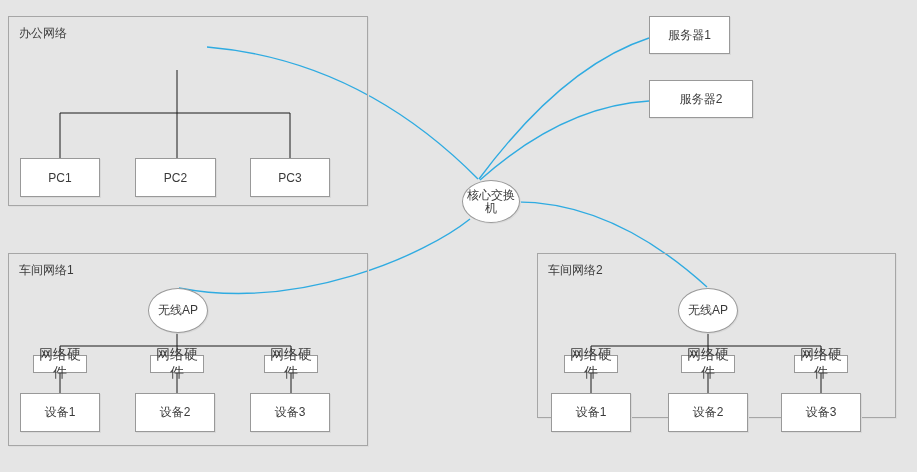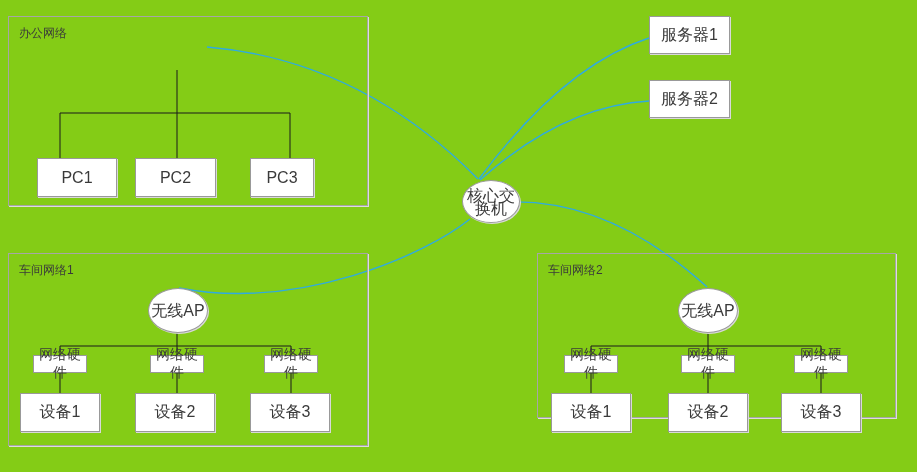--- a/index.html
+++ b/index.html
@@ -4,32 +4,32 @@
 <style>
   :root{
     --link:#2fabe1;
     --box-border:#999999;
     --group-border:#a6a6a6;
     --connector:#1a1a1a;
     --text:#3a3a3a;
   }
   html,body{margin:0;padding:0;background:#ffffff;}
   body{font-family:"Liberation Sans","DejaVu Sans",sans-serif;color:var(--text);}
-  .canvas{position:relative;width:917px;height:472px;background:#84cc16;overflow:hidden;}
+  .canvas{position:relative;width:917px;height:472px;background:#e5e5e5;overflow:hidden;}
   .links{position:absolute;left:0;top:0;width:917px;height:472px;}
   .links path{fill:none;}
   .links path.link{stroke:var(--link);stroke-width:1.4px;}
   .links path.tree{stroke:var(--connector);stroke-width:1px;}
   .group{position:absolute;border:1px solid var(--group-border);background:transparent;
          box-shadow:1px 1px 0 #dddddd;box-sizing:border-box;}
   .group-title{position:absolute;left:10px;top:8px;font-size:12px;color:var(--text);white-space:nowrap;}
   .node{position:absolute;border:1px solid var(--box-border);background:#ffffff;
         box-shadow:1px 1px 0 #d9d9d9;box-sizing:border-box;
         display:flex;align-items:center;justify-content:center;
-        font-size:16px;color:var(--text);text-align:center;}
+        font-size:12px;color:var(--text);text-align:center;}
   .ellipse{border-radius:50%;line-height:13px;padding:2px;word-break:break-all;}
   .small{font-size:14px;box-shadow:none;}
 </style>
 </head>
 <body>
 
 <div class="canvas">
 
   <svg class="links" viewBox="0 0 917 472" xmlns="http://www.w3.org/2000/svg">
 
@@ -42,26 +42,26 @@
     <path class="tree" d="M177 70 V113 M60 113 H290 M60 113 V158 M177 113 V158 M290 113 V158"></path>
 
     <path class="tree" d="M177 333 V393 M60 346 H291 M60 346 V393 M291 346 V393"></path>
 
     <path class="tree" d="M708 333 V393 M591 346 H821 M591 346 V393 M821 346 V393"></path>
   </svg>
 
   <div class="group" style="left:8px;top:16px;width:360px;height:190px;">
     <div class="group-title">办公网络</div>
   </div>
-  <div class="node" style="left:20px;top:158px;width:80px;height:39px;margin-left:17px;">PC1</div>
+  <div class="node" style="left:20px;top:158px;width:80px;height:39px;">PC1</div>
   <div class="node" style="left:135px;top:158px;width:81px;height:39px;">PC2</div>
-  <div class="node" style="left:250px;top:158px;width:64px;height:39px;">PC3</div>
+  <div class="node" style="left:250px;top:158px;width:80px;height:39px;">PC3</div>
 
   <div class="node" style="left:649px;top:16px;width:81px;height:38px;">服务器1</div>
-  <div class="node" style="left:649px;top:80px;width:81px;height:38px;text-align:center;">服务器2</div>
+  <div class="node" style="left:649px;top:80px;width:104px;height:38px;text-align:center;">服务器2</div>
 
   <div class="node ellipse" style="left:462px;top:180px;width:58px;height:43px;">核心交换机</div>
 
   <div class="group" style="left:8px;top:253px;width:360px;height:193px;">
     <div class="group-title">车间网络1</div>
   </div>
   <div class="node ellipse" style="left:148px;top:288px;width:60px;height:45px;">无线AP</div>
   <div class="node small" style="left:33px;top:355px;width:54px;height:18px;">网络硬件</div>
   <div class="node small" style="left:150px;top:355px;width:54px;height:18px;">网络硬件</div>
   <div class="node small" style="left:264px;top:355px;width:54px;height:18px;">网络硬件</div>

